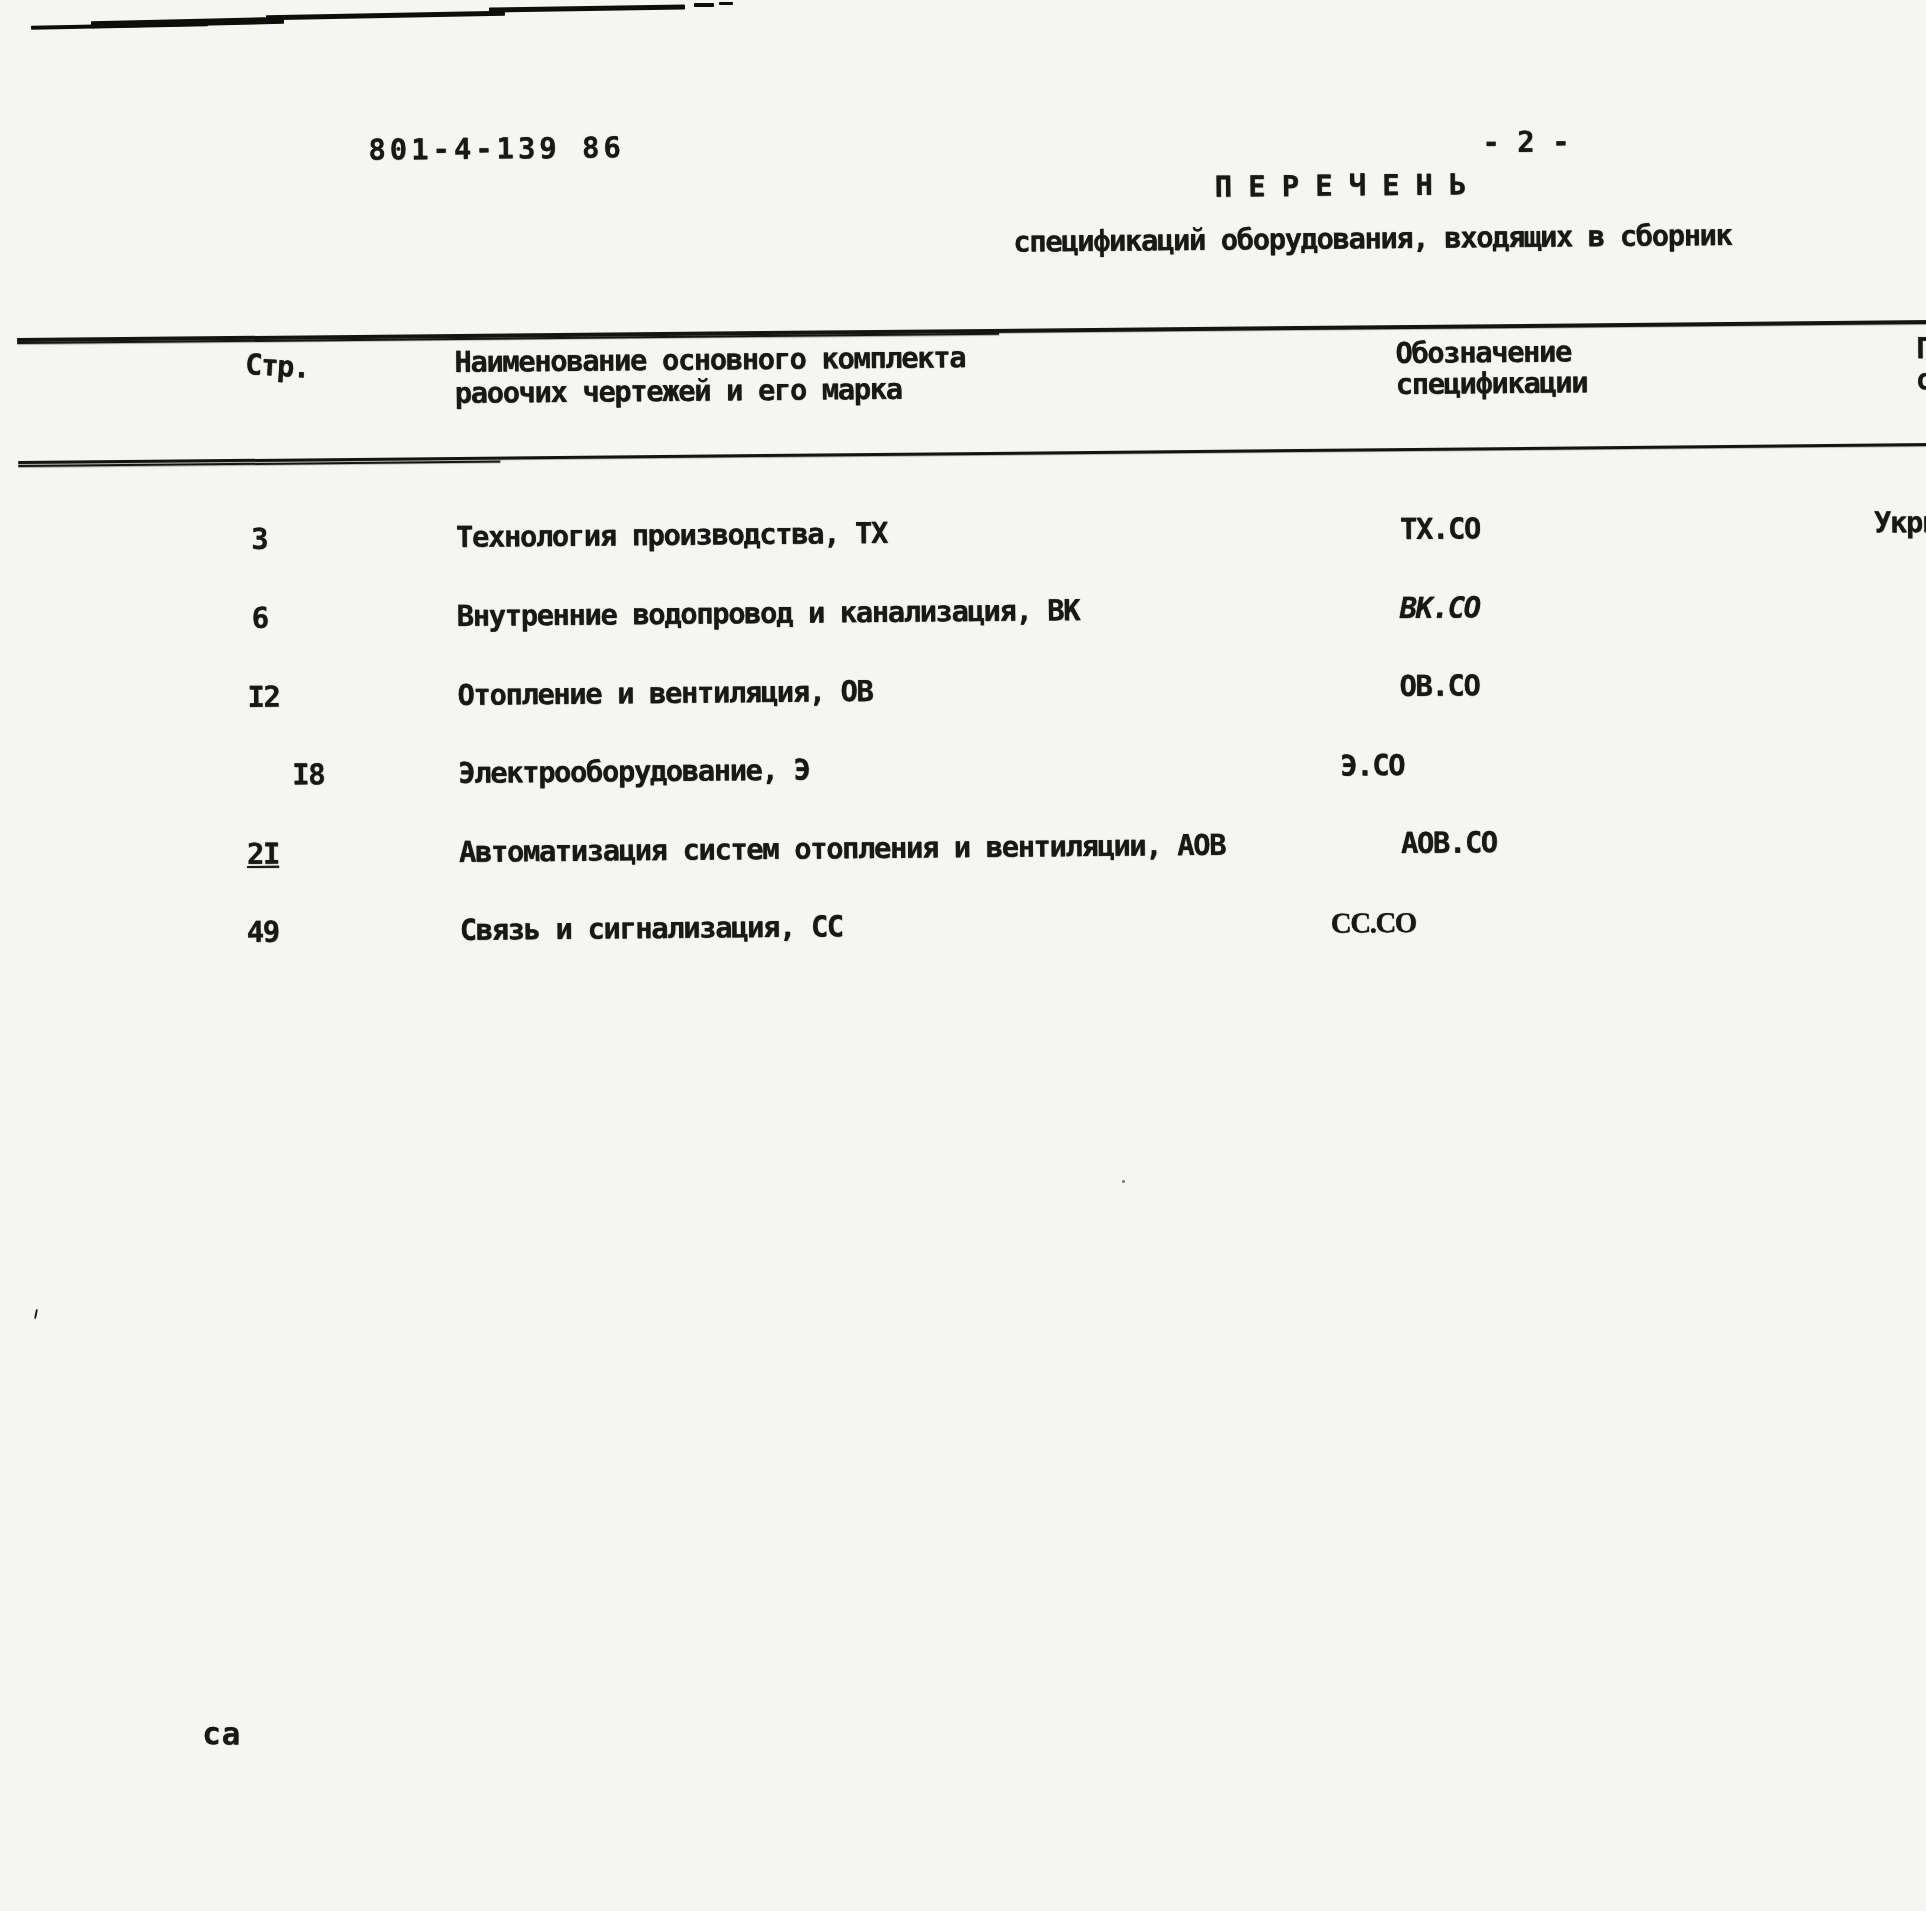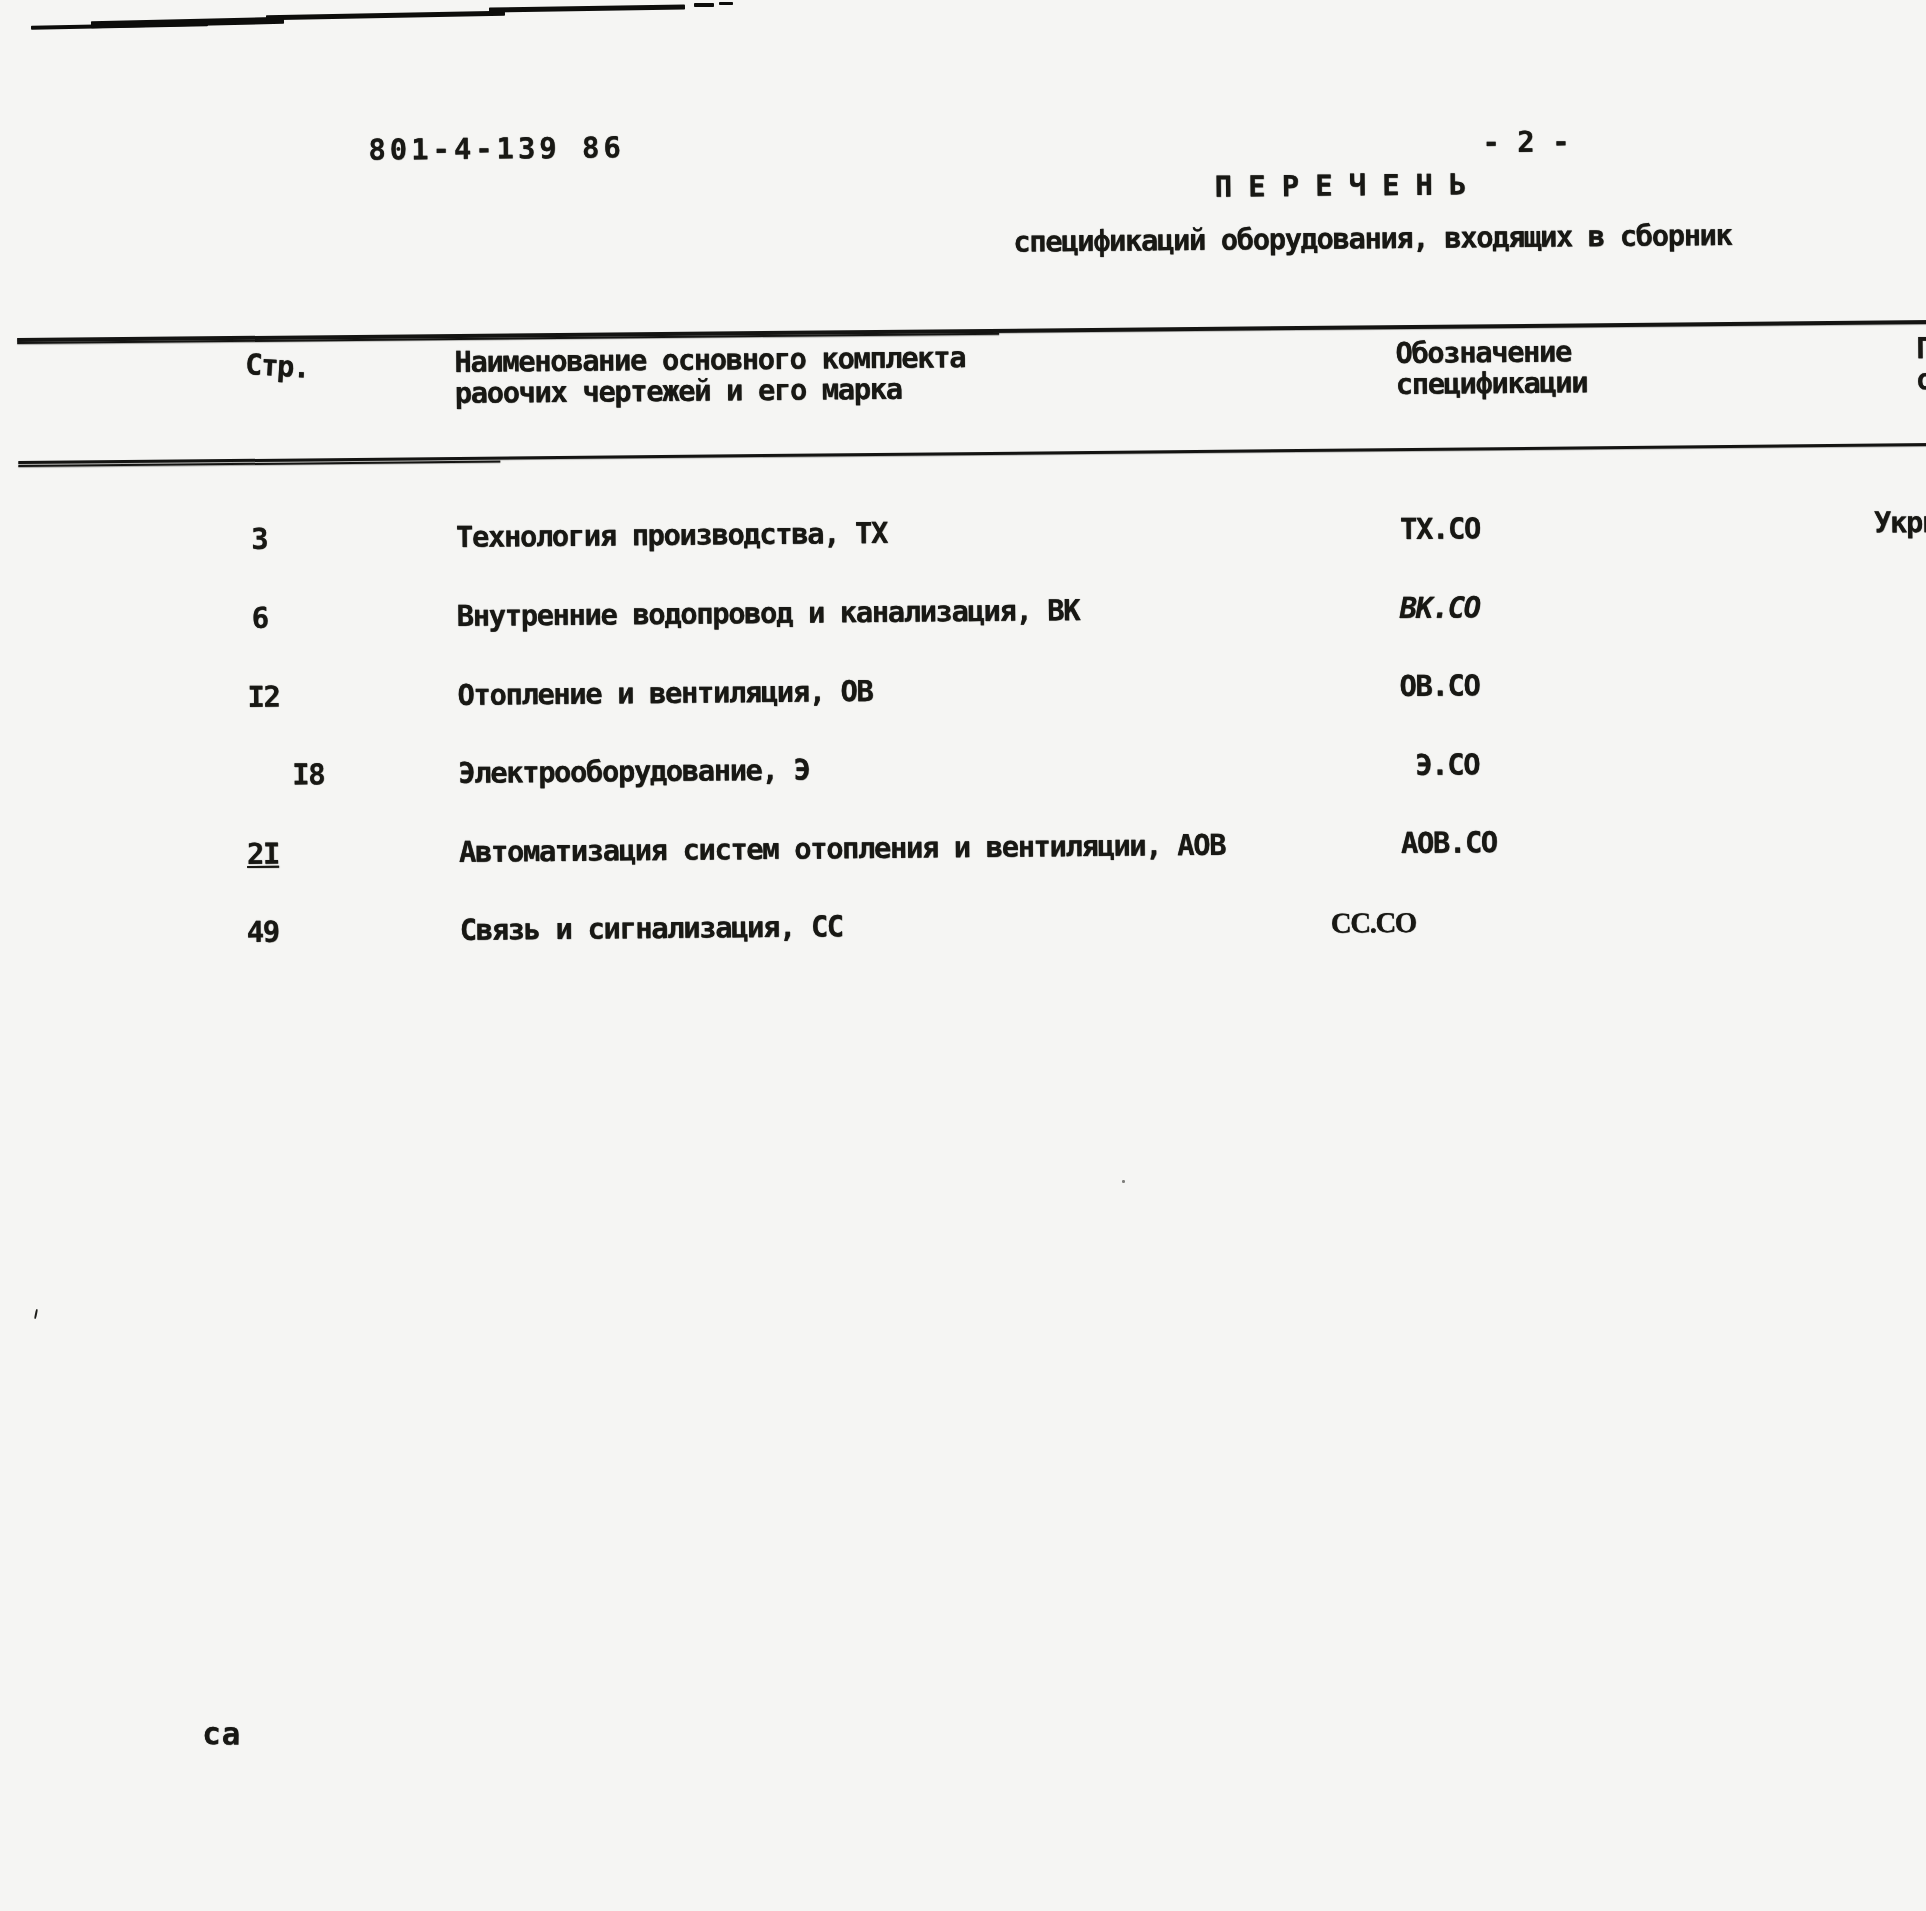--- a/index.html
+++ b/index.html
@@ -94,21 +94,21 @@
     <div>
       <div class="typed" style="left:250px;top:670px;">I2</div>
       <div class="typed" style="left:460px;top:670px;">Отопление и вентиляция, ОВ</div>
       <div class="typed" style="left:1402px;top:670px;">ОВ.СО</div>
 
     </div>
 
     <div>
       <div class="typed" style="left:250px;top:748px;margin-left:44px;">I8</div>
       <div class="typed" style="left:460px;top:748px;">Электрооборудование, Э</div>
-      <div class="typed" style="left:1417px;top:749px;">Э.СО</div>
+      <div class="typed" style="left:1342px;top:749px;">Э.СО</div>
 
     </div>
 
     <div>
       <div class="typed" style="left:248px;top:827px;text-decoration:underline;">2I</div>
       <div class="typed" style="left:460px;top:827px;">Автоматизация систем отопления и вентиляции, АОВ</div>
       <div class="typed" style="left:1402px;top:827px;text-align:right;">АОВ.СО</div>
 
     </div>
 

